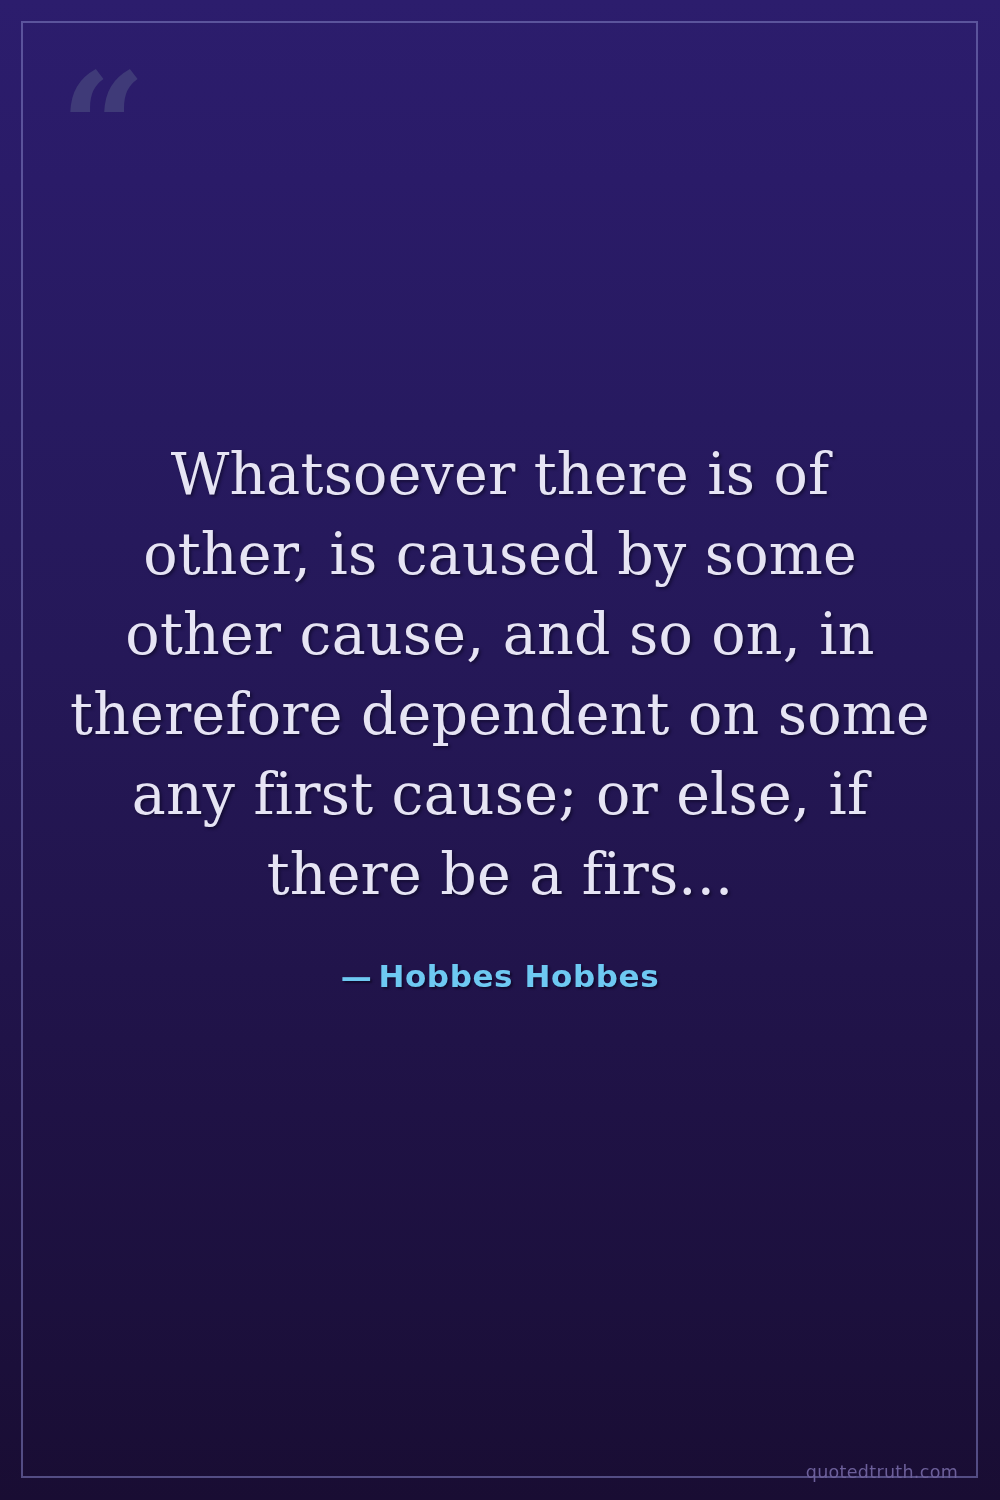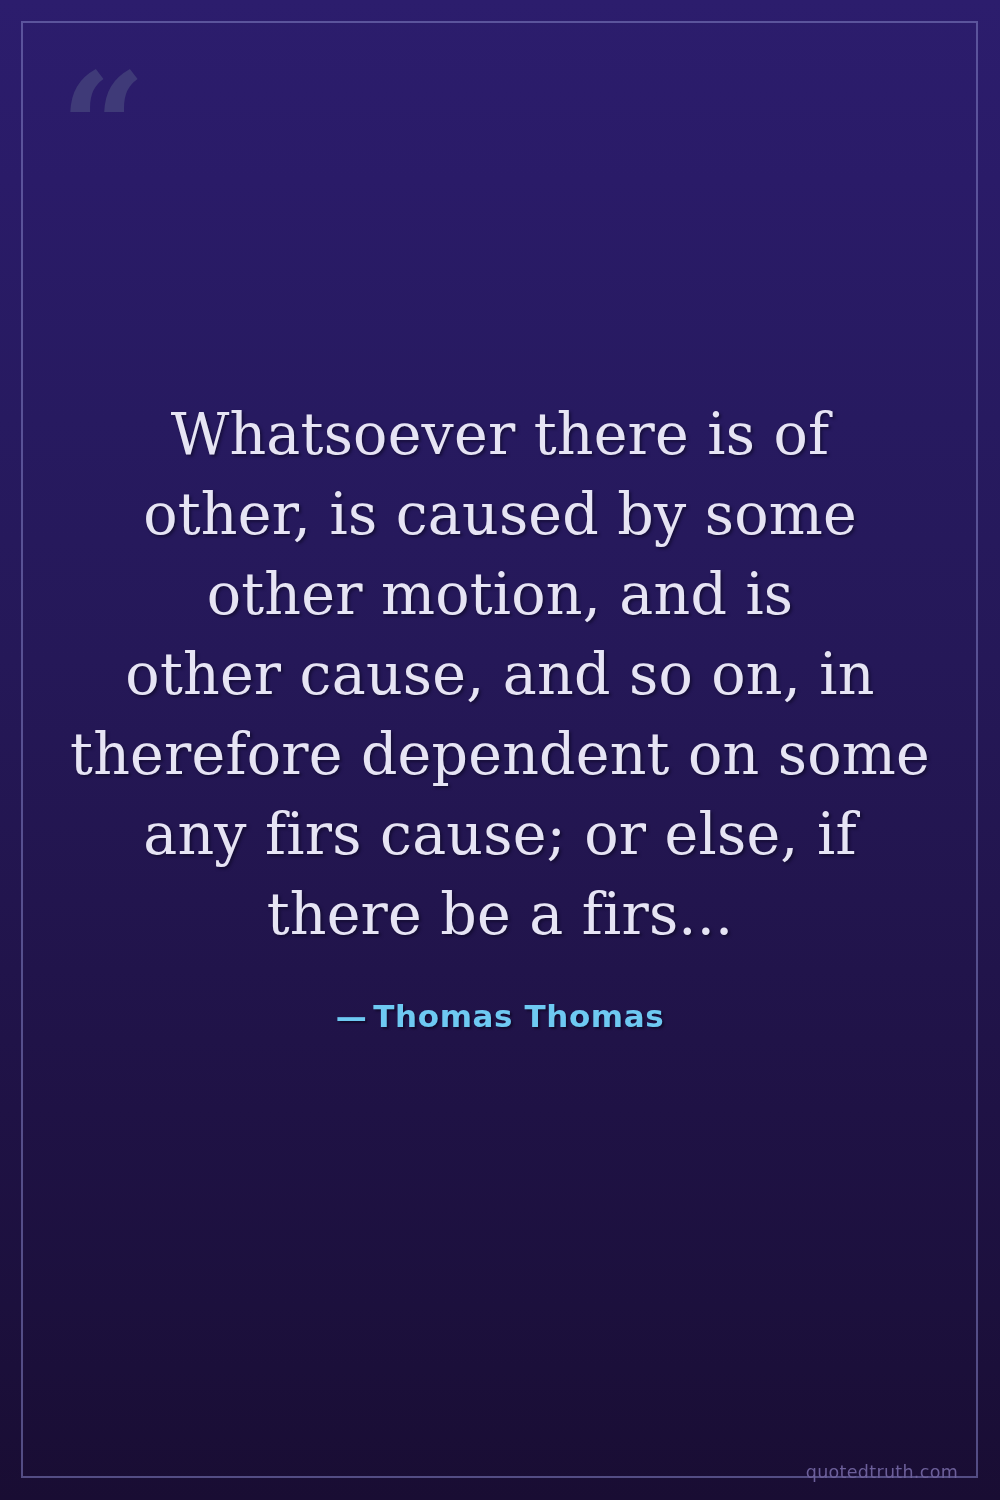--- a/index.html
+++ b/index.html
@@ -120,29 +120,28 @@
   <div class="frame"></div>
 
   <div class="quote-mark">“</div>
 
   <div class="content">
 
     <div class="quote-block">
       <div class="quote-text">
         <span class="quote-line">Whatsoever there is of</span>
         <span class="quote-line">other, is caused by some</span>
-        <span class="quote-line">other motion, and is</span>
         <span class="quote-line">other cause, and so on, in</span>
         <span class="quote-line">therefore dependent on some</span>
-        <span class="quote-line">any firs cause; or else, if</span>
+        <span class="quote-line">any first cause; or else, if</span>
         <span class="quote-line">there be a firs...</span>
       </div>
 
       <div class="attribution">
-        <span class="dash">—</span><span>Thomas Thomas</span>
+        <span class="dash">—</span><span>Hobbes Hobbes</span>
       </div>
     </div>
 
   </div>
 
   <div class="watermark">quotedtruth.com</div>
 
 </div>
 
 </body></html>

